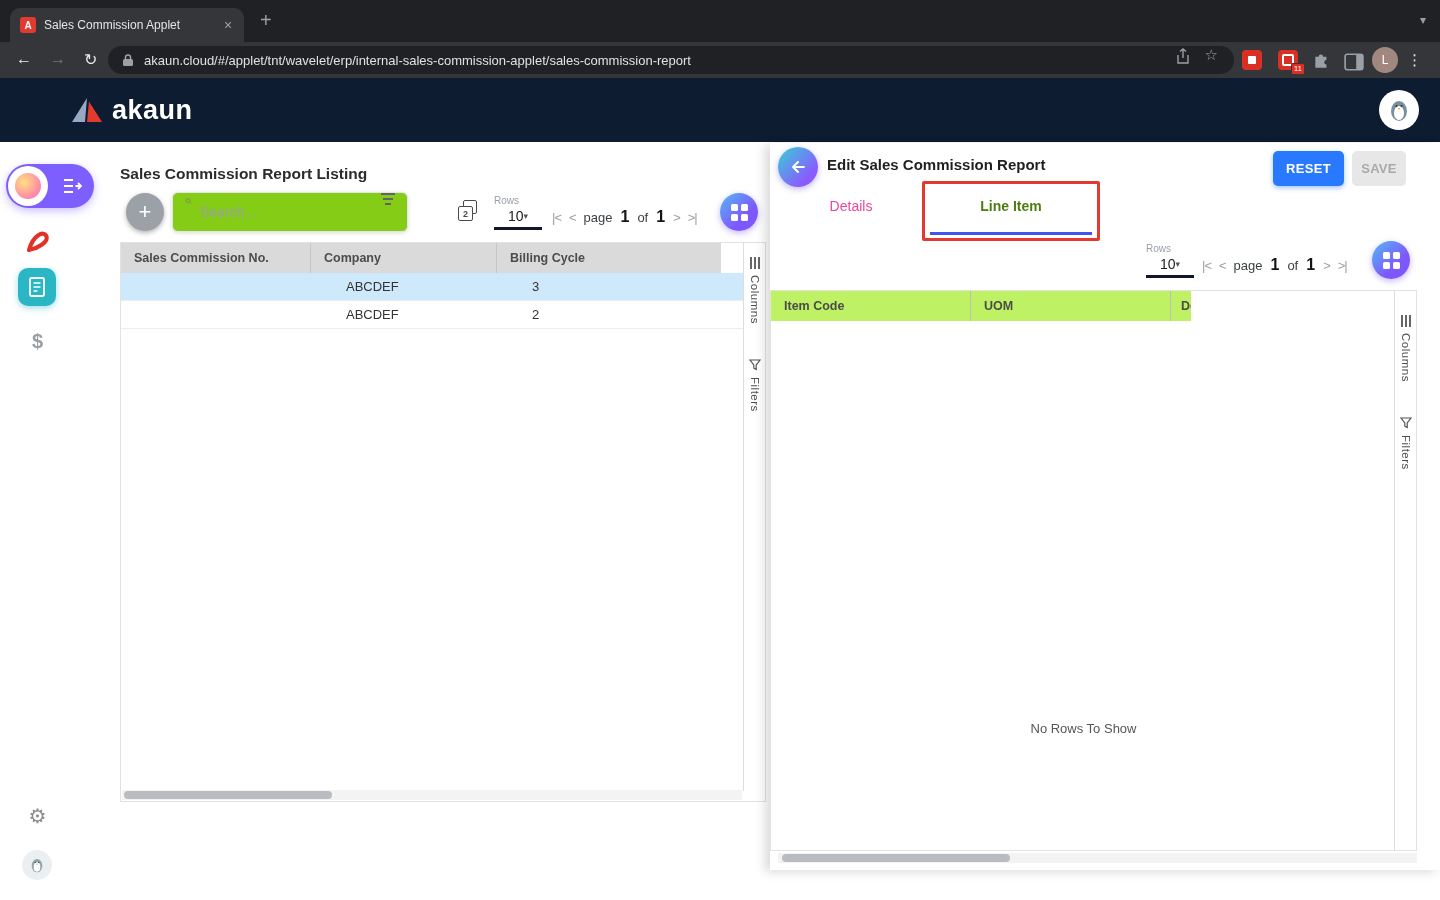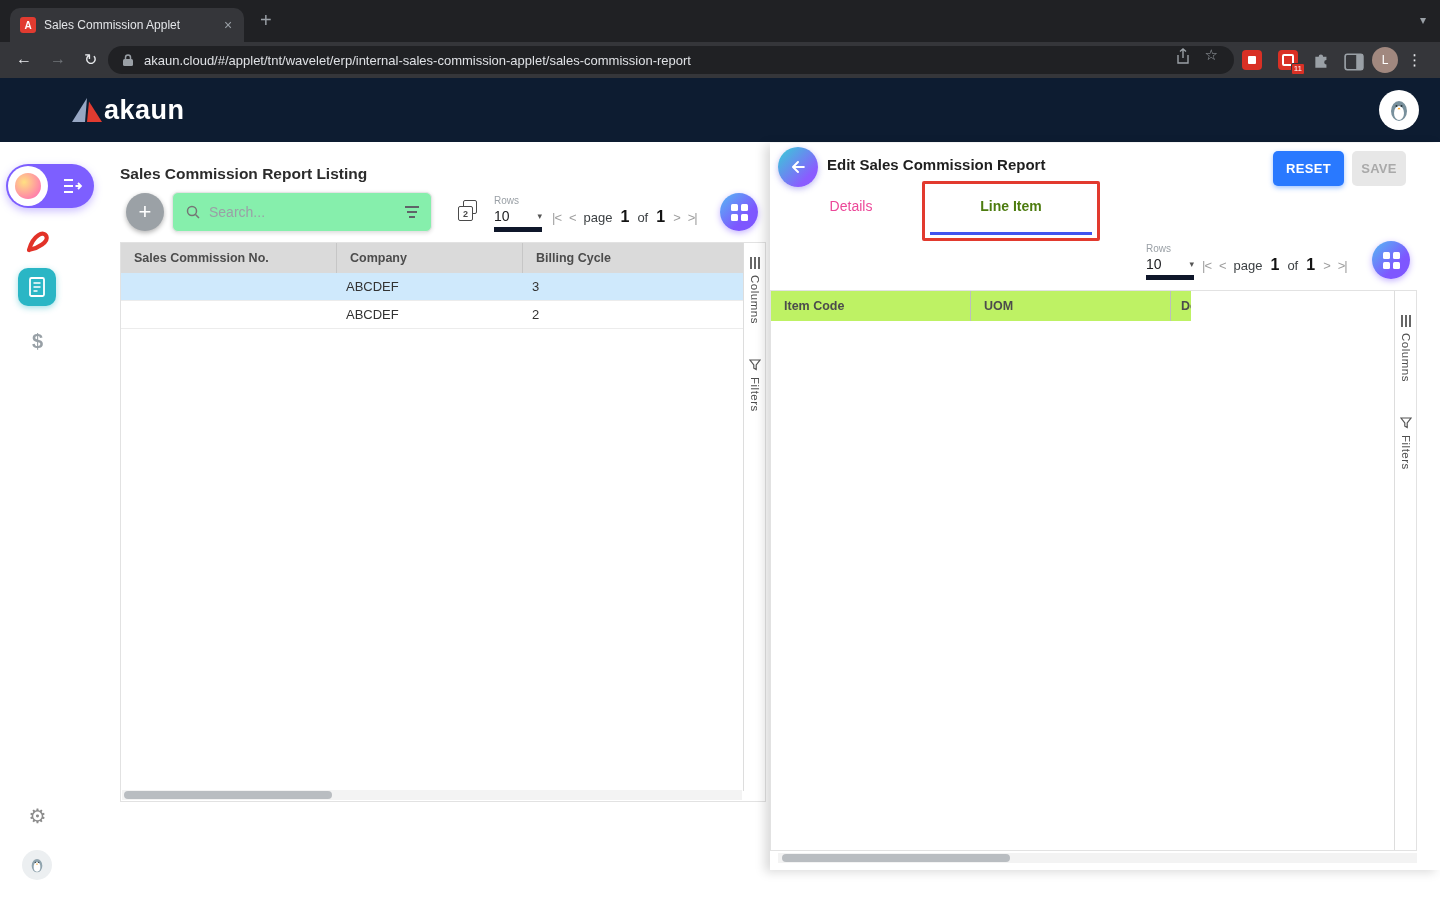--- a/index.html
+++ b/index.html
@@ -27,21 +27,21 @@
   .ext{position:absolute;top:8px;width:20px;height:20px;border-radius:4px}
   .extbadge{position:absolute;right:-7px;bottom:-5px;background:#d93025;color:#fff;font-size:8px;
             padding:0 2px;border-radius:2px;border:1px solid #35363a;line-height:10px}
   .avatarL{position:absolute;top:5px;width:26px;height:26px;border-radius:50%;background:#a1887f;
            color:#fff;font-size:12px;display:flex;align-items:center;justify-content:center}
   .kebab{position:absolute;top:9px;color:#e8eaed;font-size:15px}
 
   
   .appbar{position:absolute;left:0;top:78px;width:1440px;height:64px;background:#0d1c31;
           display:flex;align-items:center;padding-left:70px}
-  .logotext{color:#fff;font-size:27px;font-weight:700;letter-spacing:.5px}
+  .logotext{color:#fff;font-size:27px;font-weight:700;margin-left:8px;letter-spacing:.5px}
   .hdr-avatar{position:absolute;right:21px;top:12px;width:40px;height:40px;border-radius:50%;
               background:#fff;display:flex;align-items:center;justify-content:center}
 
   
   .rail{position:absolute;left:0;top:142px;width:75px;height:758px;background:#fff}
   .railpill{position:absolute;left:6px;top:22px;width:88px;height:44px;border-radius:22px;
             background:#7d5fff;box-shadow:0 3px 8px rgba(125,95,255,.4)}
   .pillcircle{position:absolute;left:2px;top:2px;width:40px;height:40px;border-radius:50%;
               background:#fff;display:flex;align-items:center;justify-content:center}
   .emojiblob{width:26px;height:26px;border-radius:50%;
@@ -55,36 +55,36 @@
   .gearic{font-size:20px;color:#8c8c8c}
   .penguincircle{position:absolute;left:22px;top:708px;width:30px;height:30px;border-radius:50%;
                  background:#eceff1;display:flex;align-items:center;justify-content:center}
 
   
   .listing{position:absolute;left:120px;top:142px;width:646px;height:666px}
   .lp-title{position:absolute;left:0;top:23px;font-size:15.5px;font-weight:600;color:#2c2c2c}
   .plusbtn{position:absolute;left:6px;top:51px;width:38px;height:38px;border-radius:50%;
            background:#9ba1a6;color:#fff;font-size:22px;display:flex;align-items:center;
            justify-content:center;box-shadow:0 2px 5px rgba(0,0,0,.3)}
-  .searchbox{position:absolute;left:52px;top:50px;width:260px;height:40px;background:#86efac;
+  .searchbox{position:absolute;left:52px;top:50px;width:236px;height:40px;background:#84cc16;
              border:1px solid #e4e4e4;border-radius:6px;box-shadow:0 1px 4px rgba(0,0,0,.14);
-             display:flex;align-items:center;padding:0 12px}
+             display:flex;padding:0 12px}
   .searchbox input{flex:1;border:none;outline:none;margin-left:8px;font-size:14px;color:#333;
                    font-family:"Liberation Sans",sans-serif;background:transparent}
   .searchbox input::placeholder{color:#9aa0a6}
   .filterlist{display:flex;flex-direction:column;gap:3px;align-items:center}
   .filterlist i{display:block;height:2px;background:#5f6368}
   .copyic{position:absolute;left:338px;top:58px;width:22px;height:24px}
   .copyback{position:absolute;left:5px;top:0;width:14px;height:14px;border:1.6px solid #4a4a4a;border-radius:2px}
   .copyfront{position:absolute;left:0;top:6px;width:15px;height:15px;border:1.6px solid #4a4a4a;
              border-radius:2px;background:#fff;display:flex;align-items:center;justify-content:center;
              font-size:9px;font-weight:700;color:#4a4a4a}
   .rowssel{position:absolute;width:48px}
   .rowslbl{font-size:10px;color:#9aa0a6;display:block}
-  .rowsval{display:flex;justify-content:space-between;align-items:center;border-bottom:5px solid #0f172a;
+  .rowsval{display:flex;justify-content:center;align-items:center;border-bottom:3px solid #0f172a;
            padding:2px 0 3px 0;font-size:14px;color:#202124}
   .caret{font-size:9px;color:#555}
   .pager{position:absolute;display:flex;align-items:center;gap:8px}
   .pgico{font-size:13px;color:#9e9e9e;letter-spacing:-1px}
   .pgword{font-size:13px;color:#3c4043}
   .pgnum{font-size:16px;font-weight:700;color:#141414}
   .gridbtn{position:absolute;width:38px;height:38px;border-radius:50%;
            background:linear-gradient(135deg,#55b9f3 0%,#7e57ff 65%);
            box-shadow:0 2px 6px rgba(126,87,255,.45);display:flex;align-items:center;justify-content:center}
   .gridic{position:relative;width:17px;height:17px}
@@ -285,21 +285,21 @@
       <div class="gridic">
           <i></i>
           <i></i>
           <i></i>
           <i></i>
         </div>
     </div>
 
     <div class="gridregion lp-grid">
       <div class="thead">
-        <div class="th" style="width:216px">Sales Commission No.</div>
+        <div class="th" style="width:190px">Sales Commission No.</div>
         <div class="th" style="width:186px">Company</div>
         <div class="th" style="width:224px;border-right:none">Billing Cycle</div>
       </div>
       <div class="tr sel">
         <div class="td" style="width:212px"></div>
         <div class="td" style="width:186px">ABCDEF</div>
         <div class="td" style="width:224px">3</div>
       </div>
       <div class="tr">
         <div class="td" style="width:212px"></div>
@@ -368,20 +368,21 @@
           <i></i>
         </div>
     </div>
 
     <div class="gridregion dp-grid">
       <div class="thead">
         <div class="th" style="width:200px">Item Code</div>
         <div class="th" style="width:200px">UOM</div>
         <div class="th" style="width:20px;border-right:none;padding-left:10px">De</div>
       </div>
+      <div class="emptytext">No Rows To Show</div>
 
       <div class="vstrip" style="top:0;height:559px">
         <div class="vtool" style="top:24px">
           <span class="gripicon"></span>
           <span class="vlabel">Columns</span>
         </div>
         <div class="vtool" style="top:126px">
           <svg width="12" height="12" viewBox="0 0 12 12">
             <path d="M1 1h10L7.2 6v4.5L4.8 9.2V6Z" fill="none" stroke="#555" stroke-width="1.2"></path>
           </svg>

